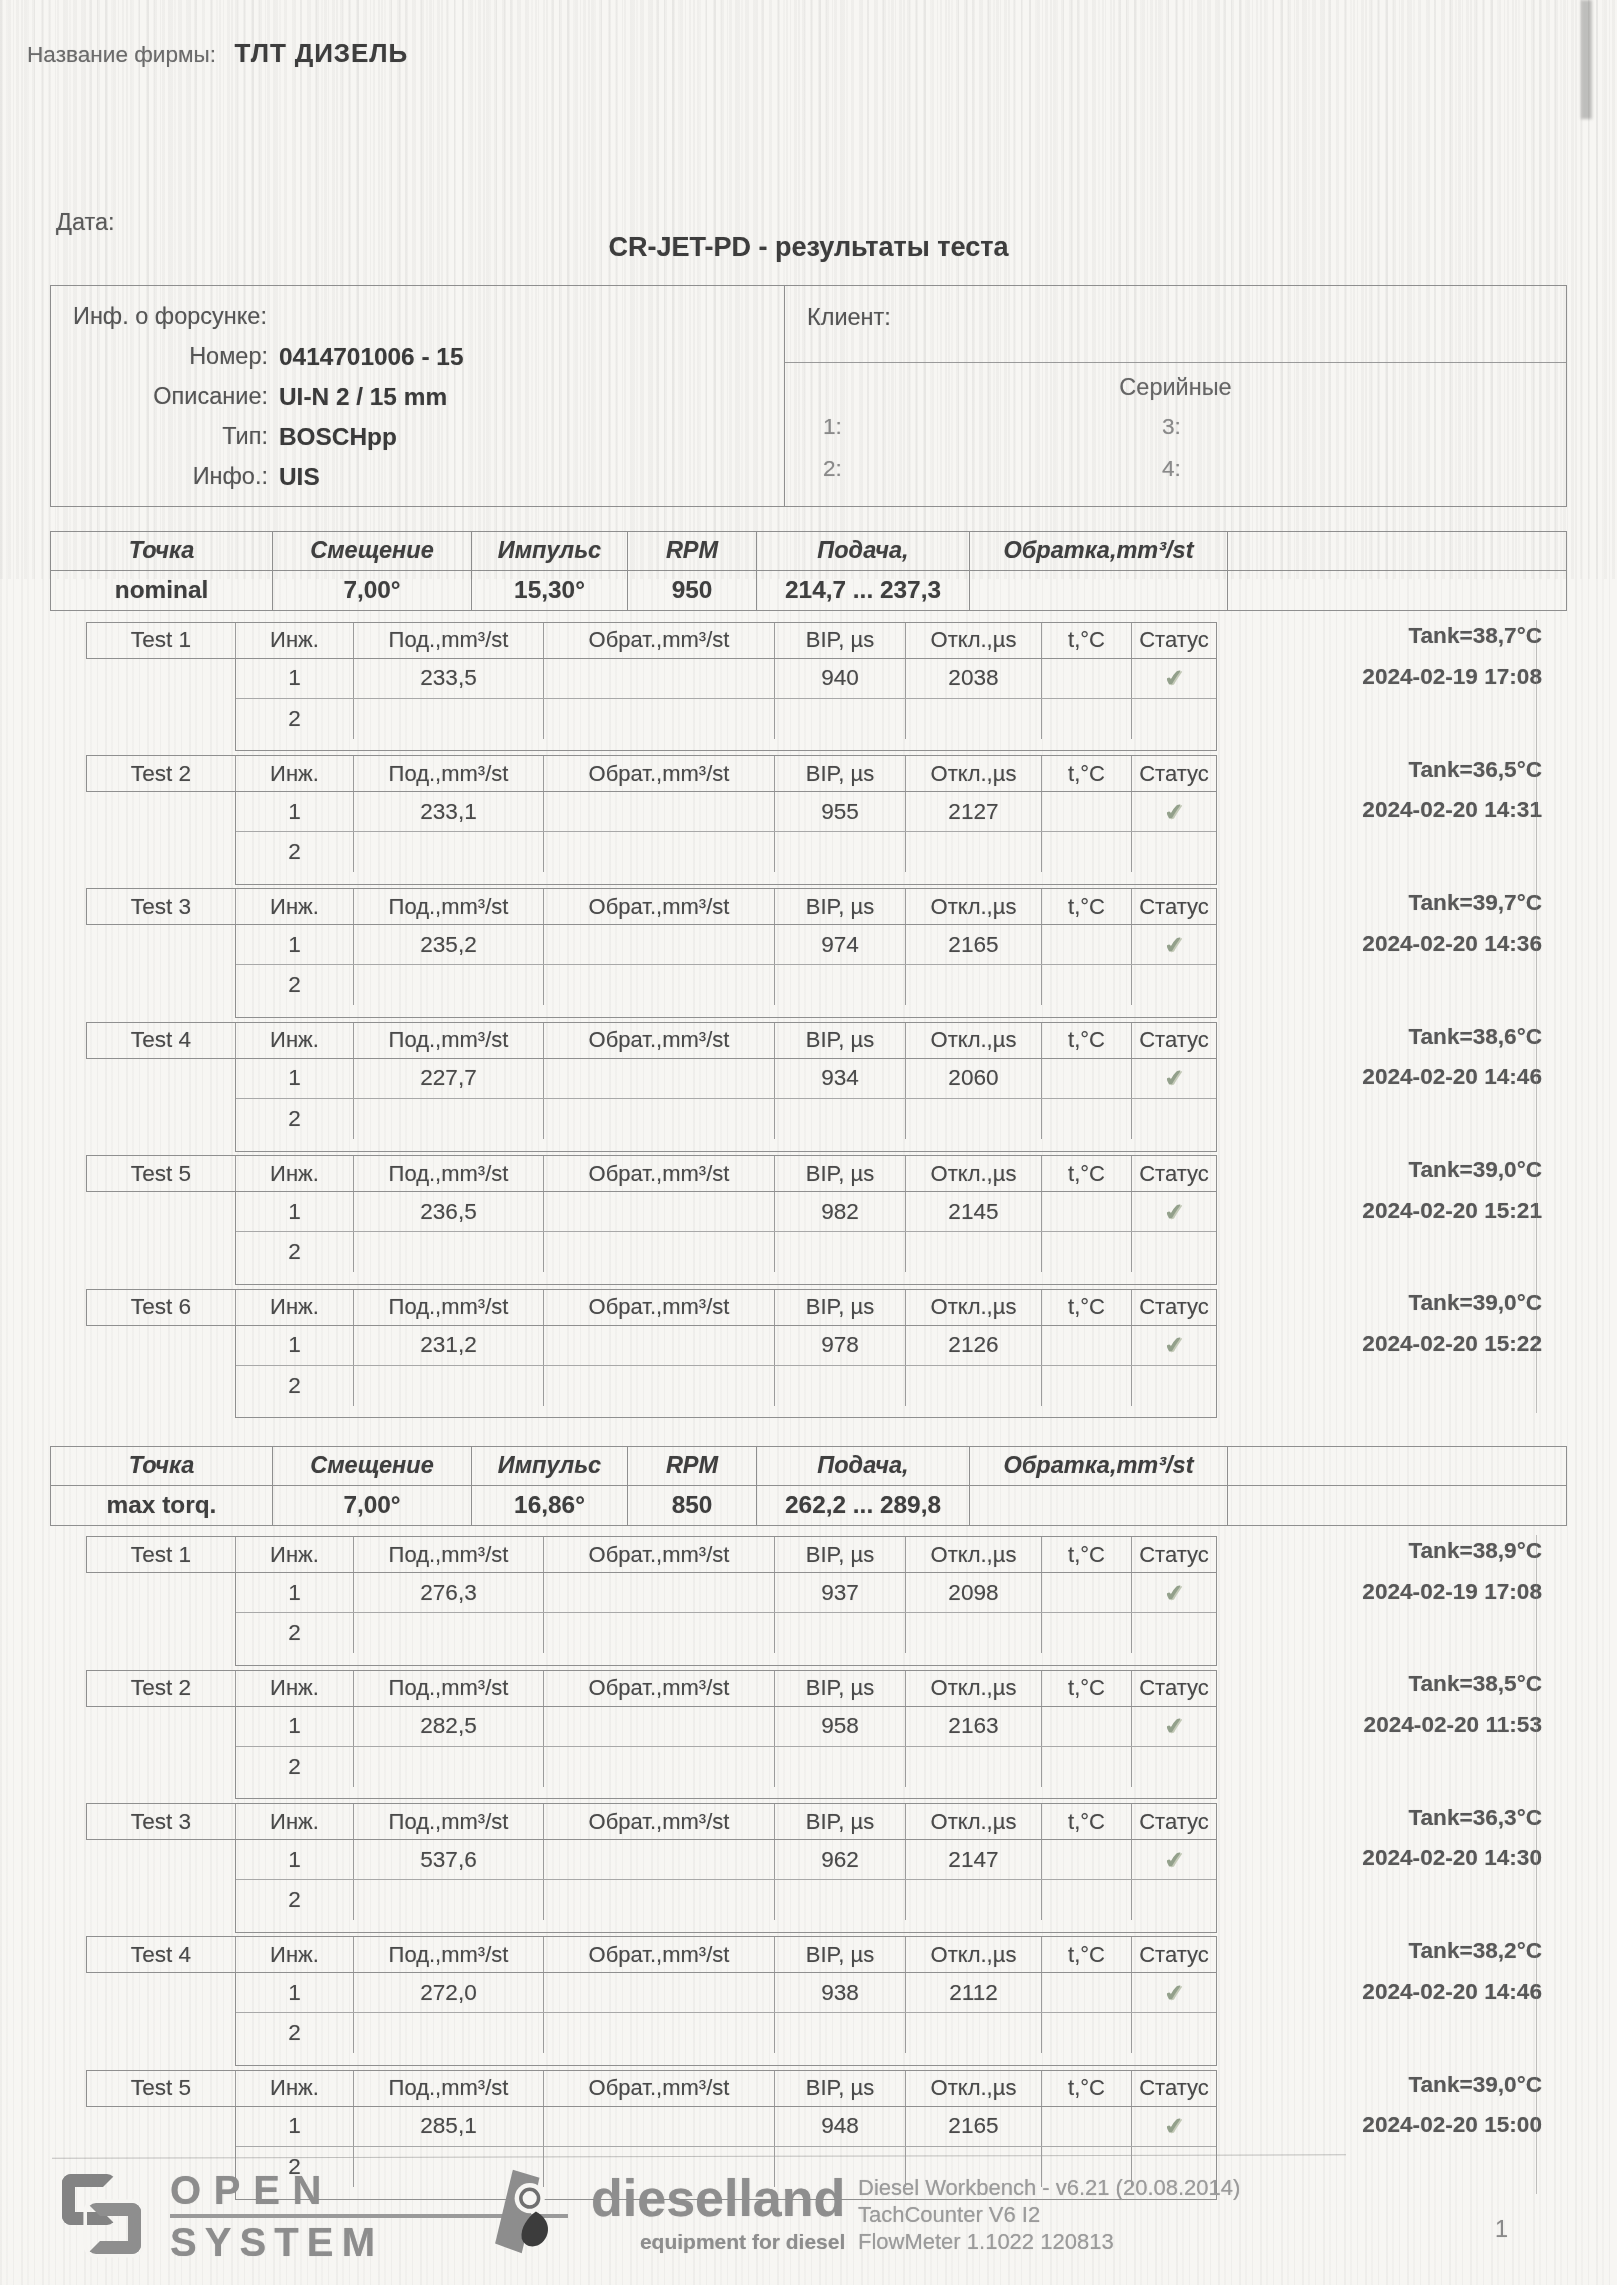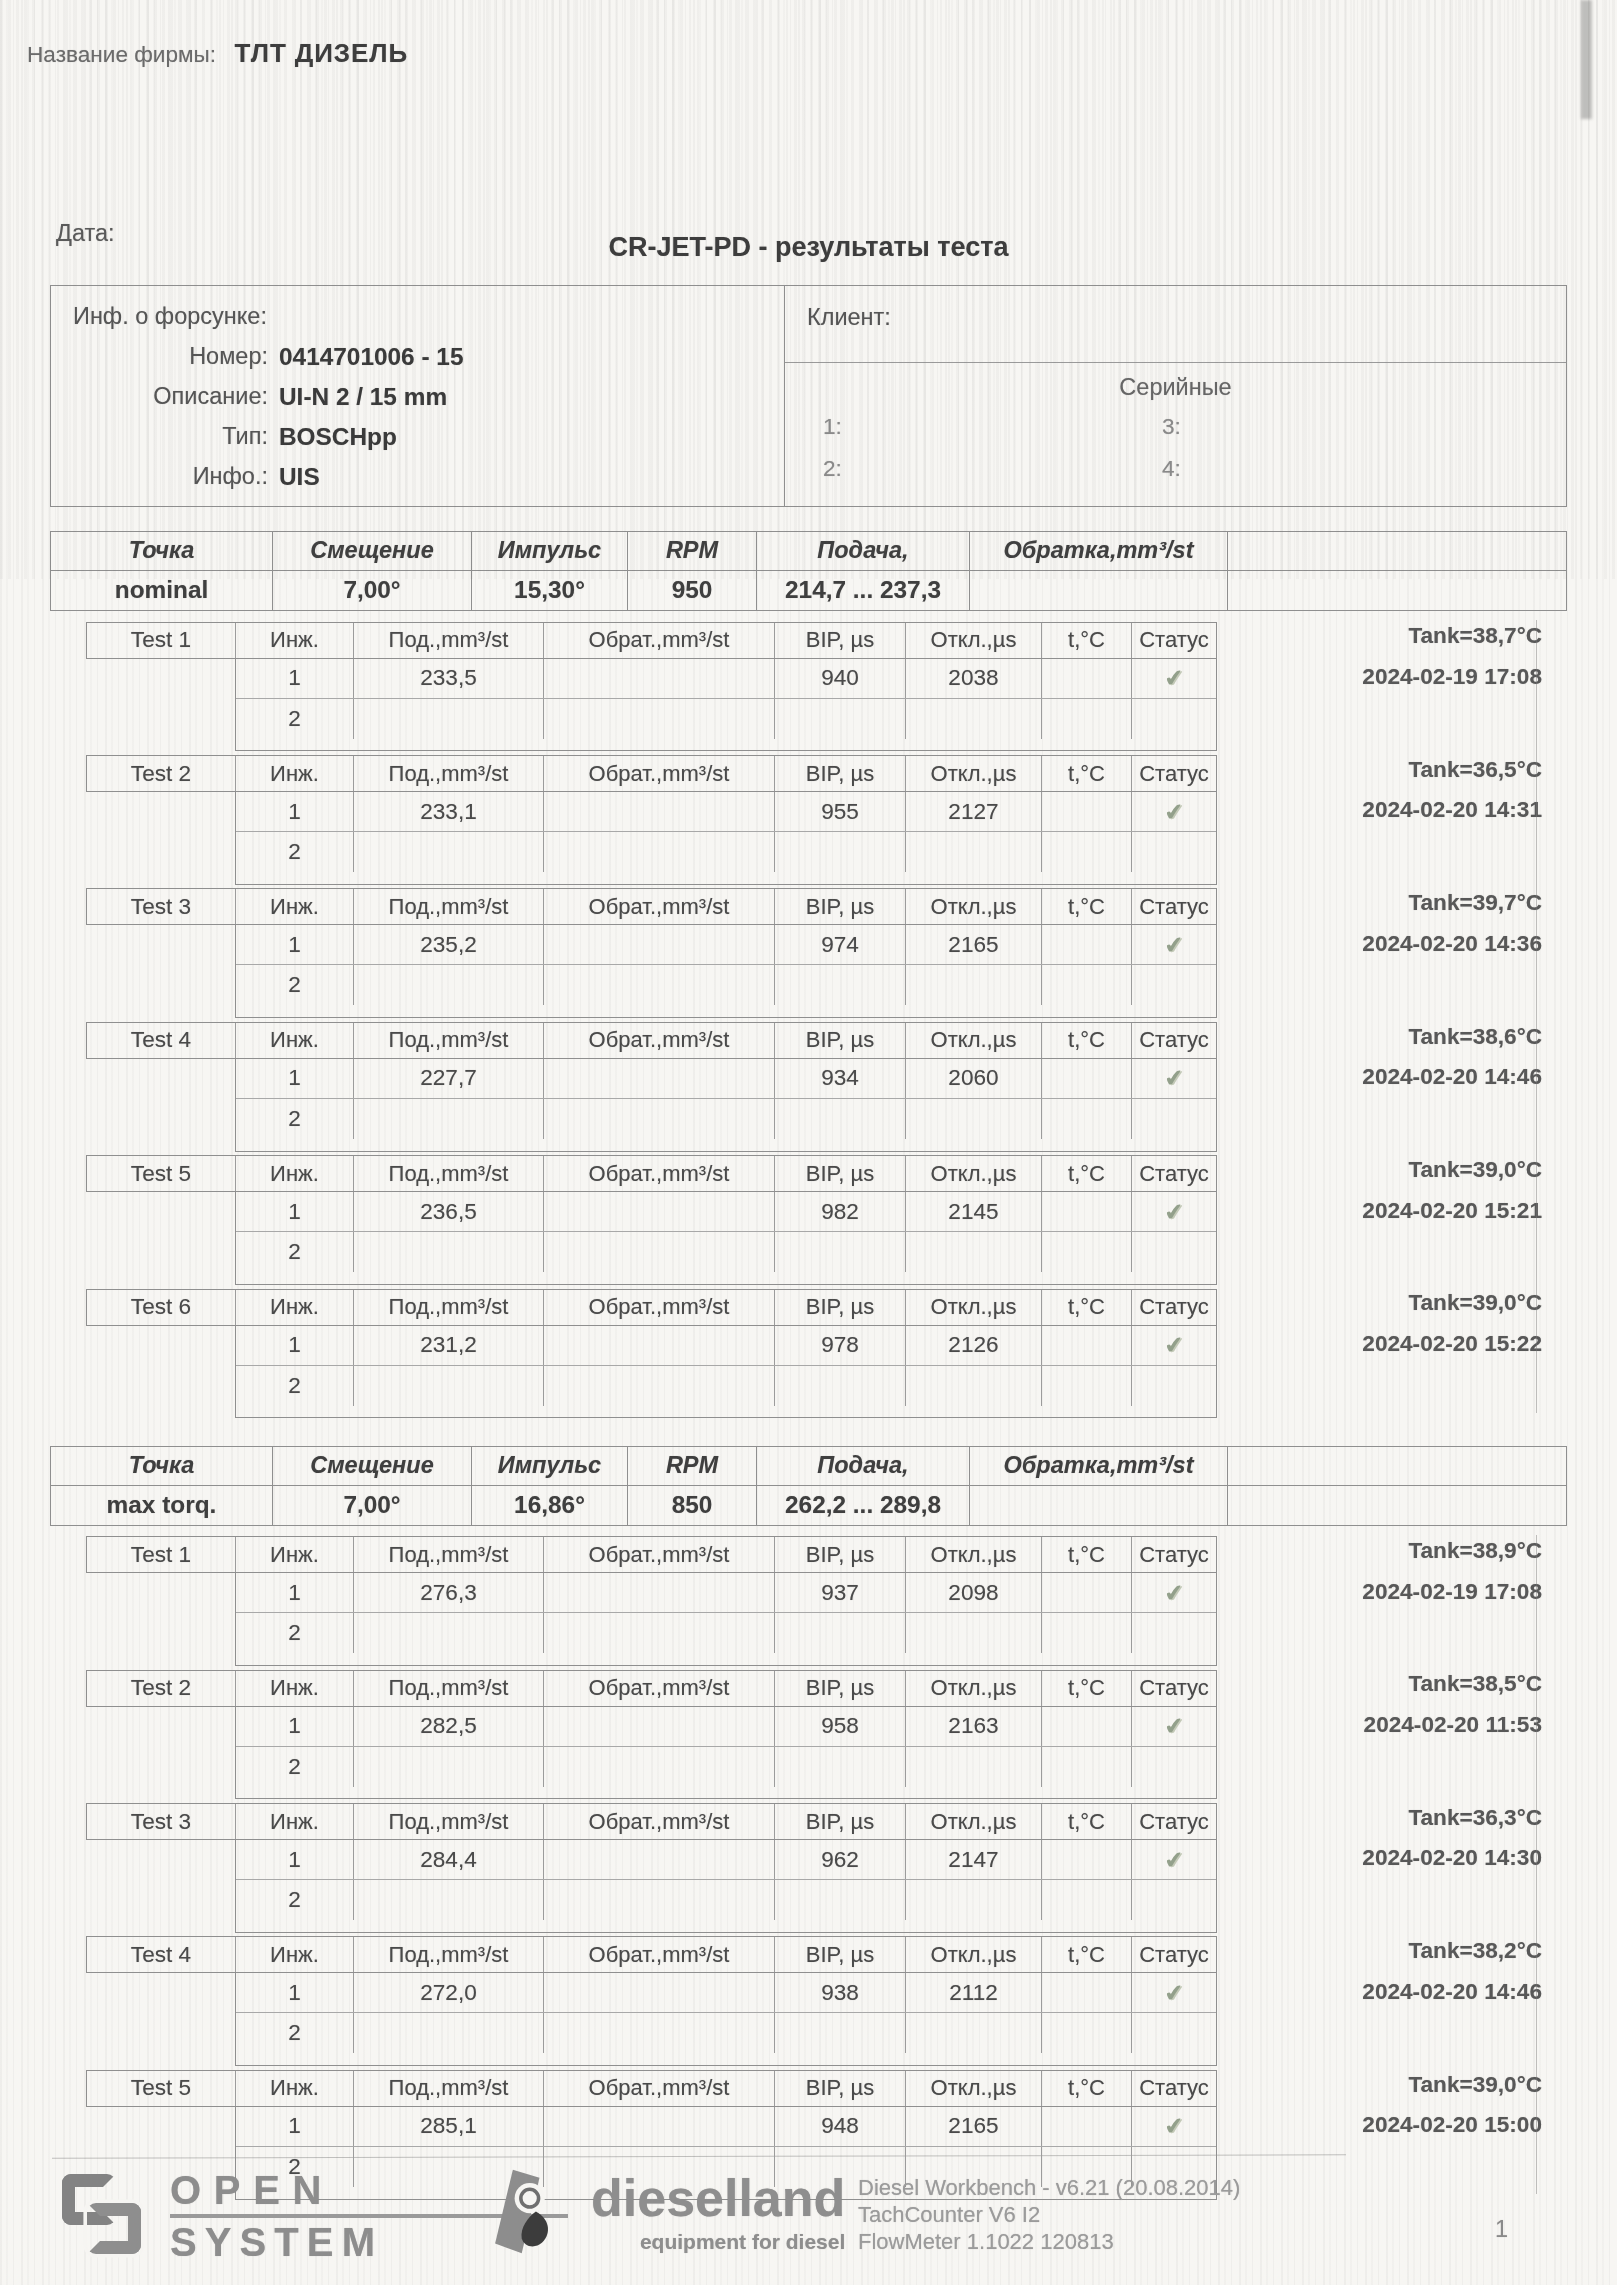--- a/index.html
+++ b/index.html
@@ -30,21 +30,21 @@
     background:rgba(70,70,70,0.32); filter:blur(1.8px); }
   .fold-line { position:absolute; left:52px; top:2156px; width:1294px; height:0;
     border-top:1.8px solid rgba(90,90,90,0.35); transform:rotate(-0.15deg); }
 
   
   .company-row { padding:38px 0 0 27px; height:71px; }
   .company-label { font-size:22.6px; color:#6b6b6b; }
   .company-value { font-size:26px; font-weight:bold; color:#3d3d3d; margin-left:14.5px; letter-spacing:0.9px; }
 
   .title-row { position:relative; margin-top:118px; height:81px; }
-  .date-label { position:absolute; left:56px; top:31px; font-size:23.5px; color:#5a5a5a; }
+  .date-label { position:absolute; left:56px; top:20px; font-size:23.5px; color:#5a5a5a; }
   .report-title { position:absolute; left:0; right:0; top:43px; text-align:center;
     font-size:27px; font-weight:bold; color:#3d3d3d; }
 
   
   .info-box { display:flex; margin:15.4px 50px 0 50px; height:222px; border:0.9px solid #8f8f8f; }
   .info-left { width:733px; }
   .info-header { padding:16.3px 0 0 22px; font-size:23.5px; color:#555; }
   .info-fields { margin-top:7.2px; }
   .field-row { display:flex; height:40px; align-items:center; }
   .field-label { width:217px; text-align:right; font-size:23.5px; color:#555; }
@@ -523,21 +523,21 @@
               <div class="tcell c-pod">Под.,mm³/st</div>
               <div class="tcell c-obrat">Обрат.,mm³/st</div>
               <div class="tcell c-bip">BIP, µs</div>
               <div class="tcell c-otkl">Откл.,µs</div>
               <div class="tcell c-t">t,°C</div>
               <div class="tcell c-status">Статус</div>
             </div>
     <div class="test-rows">
               <div class="trow">
                 <div class="tcell c-inj">1</div>
-                <div class="tcell c-pod">284,4</div>
+                <div class="tcell c-pod">537,6</div>
                 <div class="tcell c-obrat"></div>
                 <div class="tcell c-bip">962</div>
                 <div class="tcell c-otkl">2147</div>
                 <div class="tcell c-t"></div>
                 <div class="tcell c-status">
                   <span class="check">✔</span>
                 </div>
               </div>
               <div class="trow">
                 <div class="tcell c-inj">2</div>

